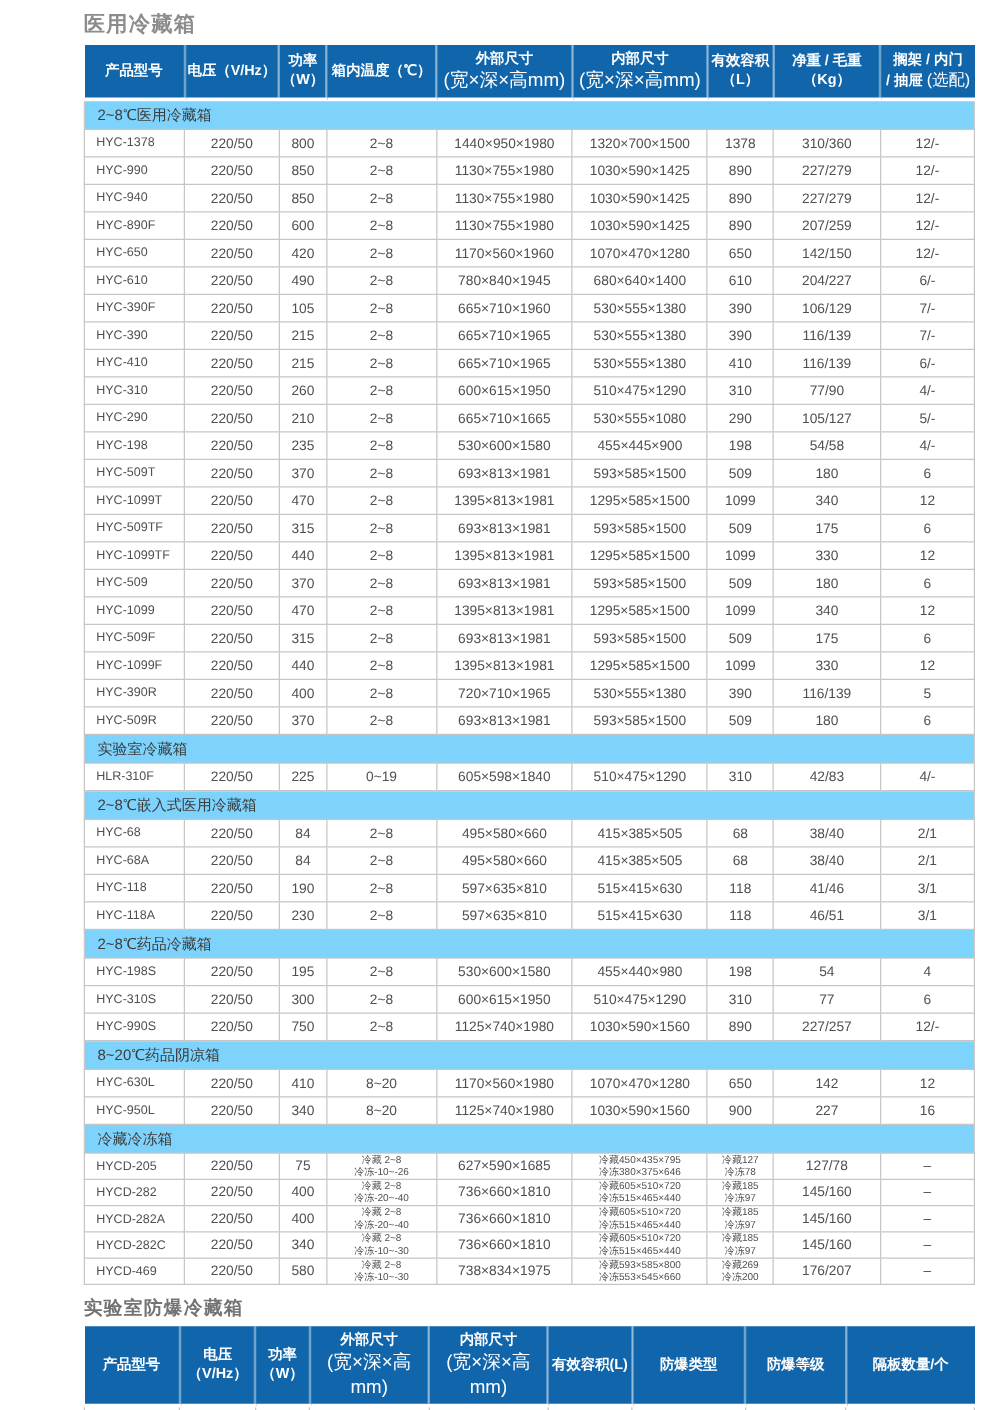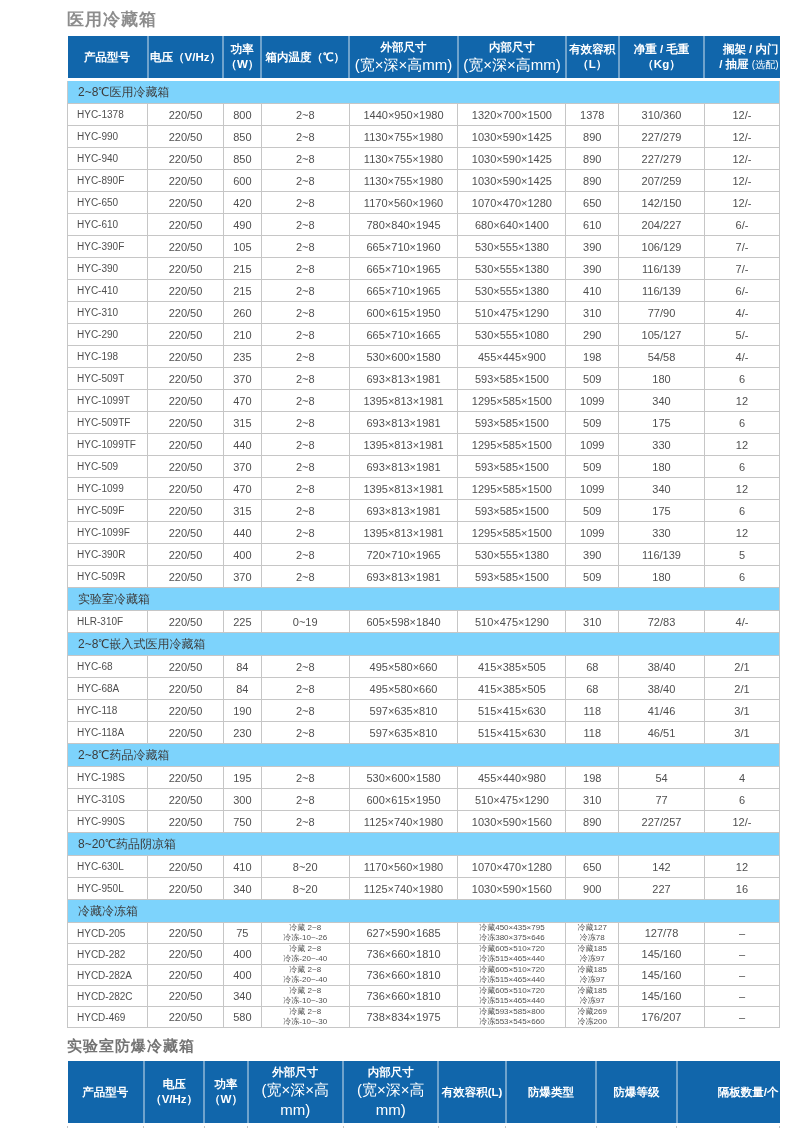--- a/index.html
+++ b/index.html
@@ -27,23 +27,23 @@
   table.spec th {
     background:#1166ab;
     color:#ffffff;
     font-size:11.5px; font-weight:bold;
     line-height:1.3;
     padding:4px 1px;
     vertical-align:middle;
     border-right:2px solid rgba(255,255,255,0.40);
     border-bottom:3px solid #ffffff;
   }
-  table.spec th:last-child { border-right:none;text-align:right; }
+  table.spec th:last-child { border-right:none; }
   table.spec th .l2.small { font-size:15px; font-weight:normal; }
-  table.spec th .note { font-size:10px; font-weight:normal; }
+  table.spec th .note { font-size:13px; font-weight:normal; }
 
   table.spec td {
     border:1px solid #c6c6c6;
     color:#4f4f4f;
     font-size:11px;
     text-align:center;
     height:21px;
     padding:0 2px;
     overflow:hidden;
   }
@@ -375,21 +375,21 @@
           <td colspan="9">实验室冷藏箱</td>
         </tr>
         <tr>
           <td class="model">HLR-310F</td>
           <td>220/50</td>
           <td>225</td>
           <td>0~19</td>
           <td>605×598×1840</td>
           <td>510×475×1290</td>
           <td>310</td>
-          <td>72/83</td>
+          <td>42/83</td>
           <td>4/-</td>
         </tr>
         <tr class="band">
           <td colspan="9">2~8℃嵌入式医用冷藏箱</td>
         </tr>
         <tr>
           <td class="model">HYC-68</td>
           <td>220/50</td>
           <td>84</td>
           <td>2~8</td>

